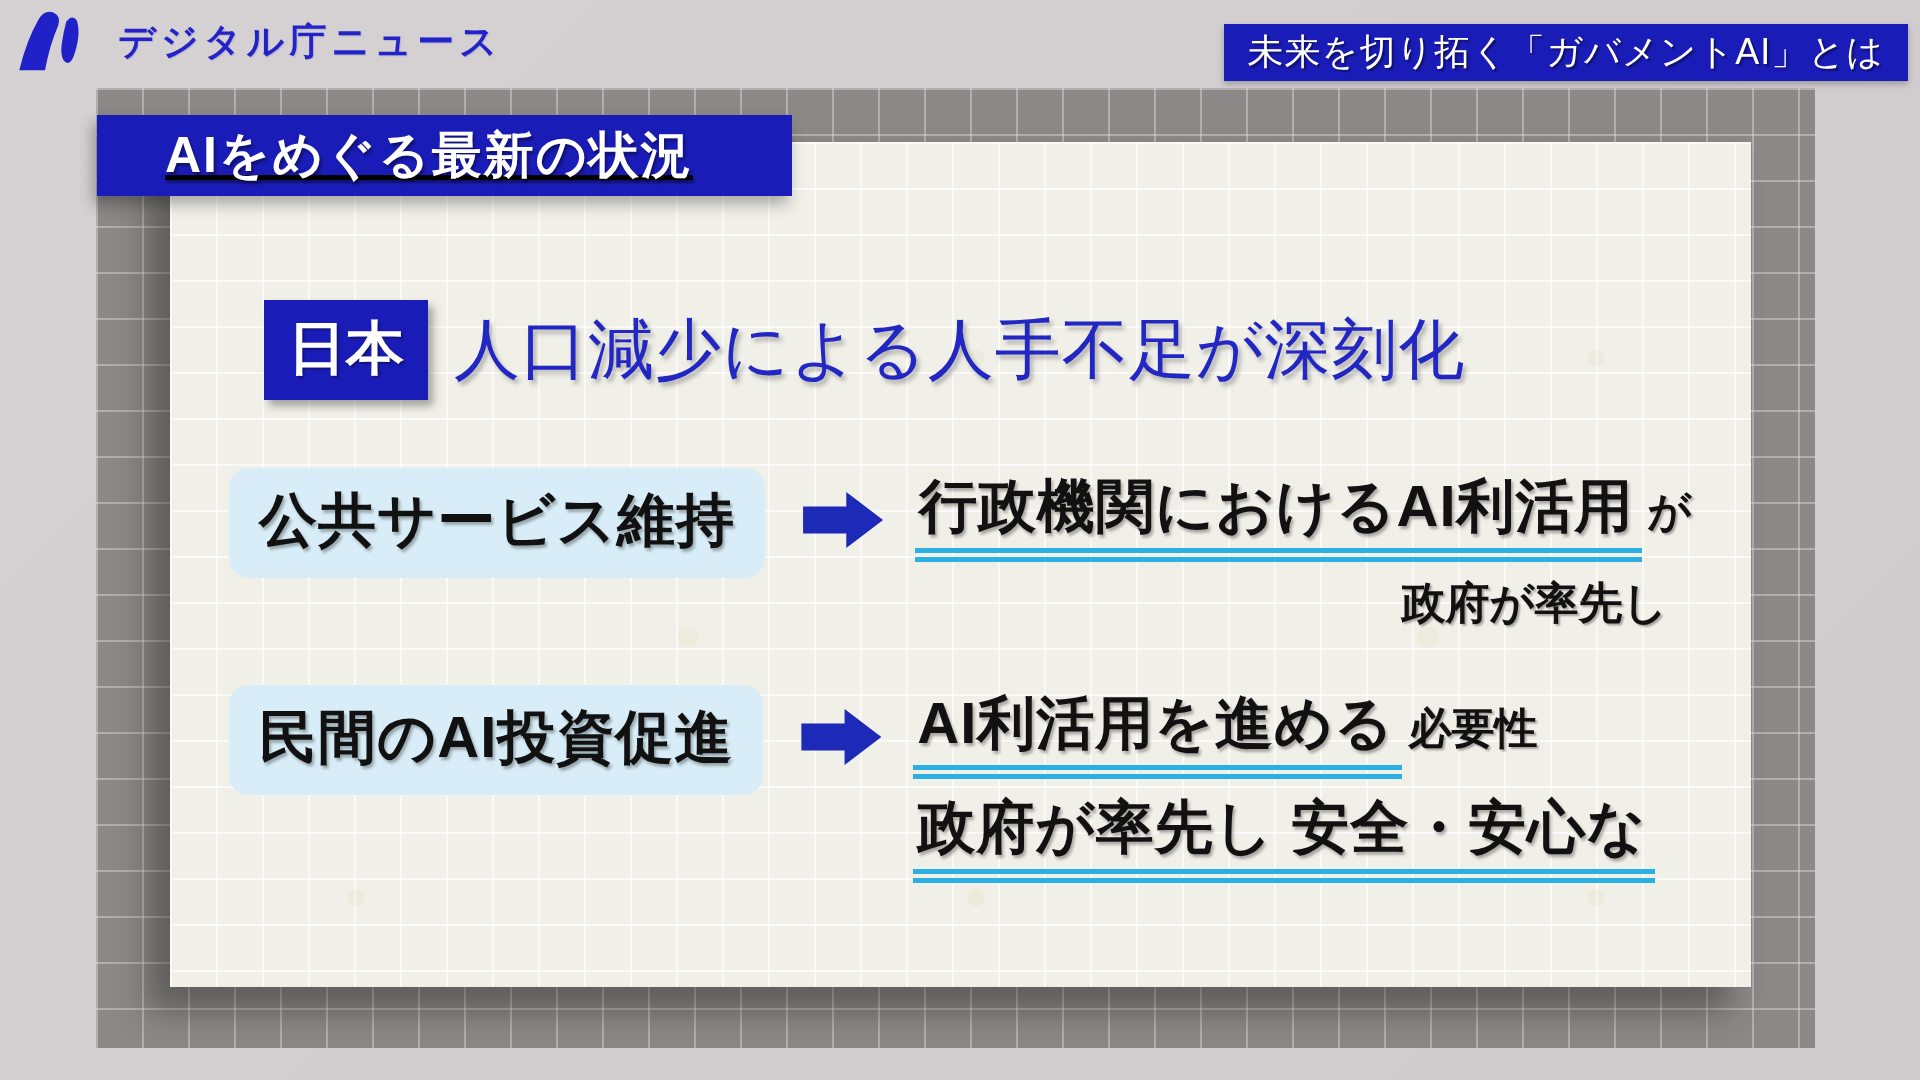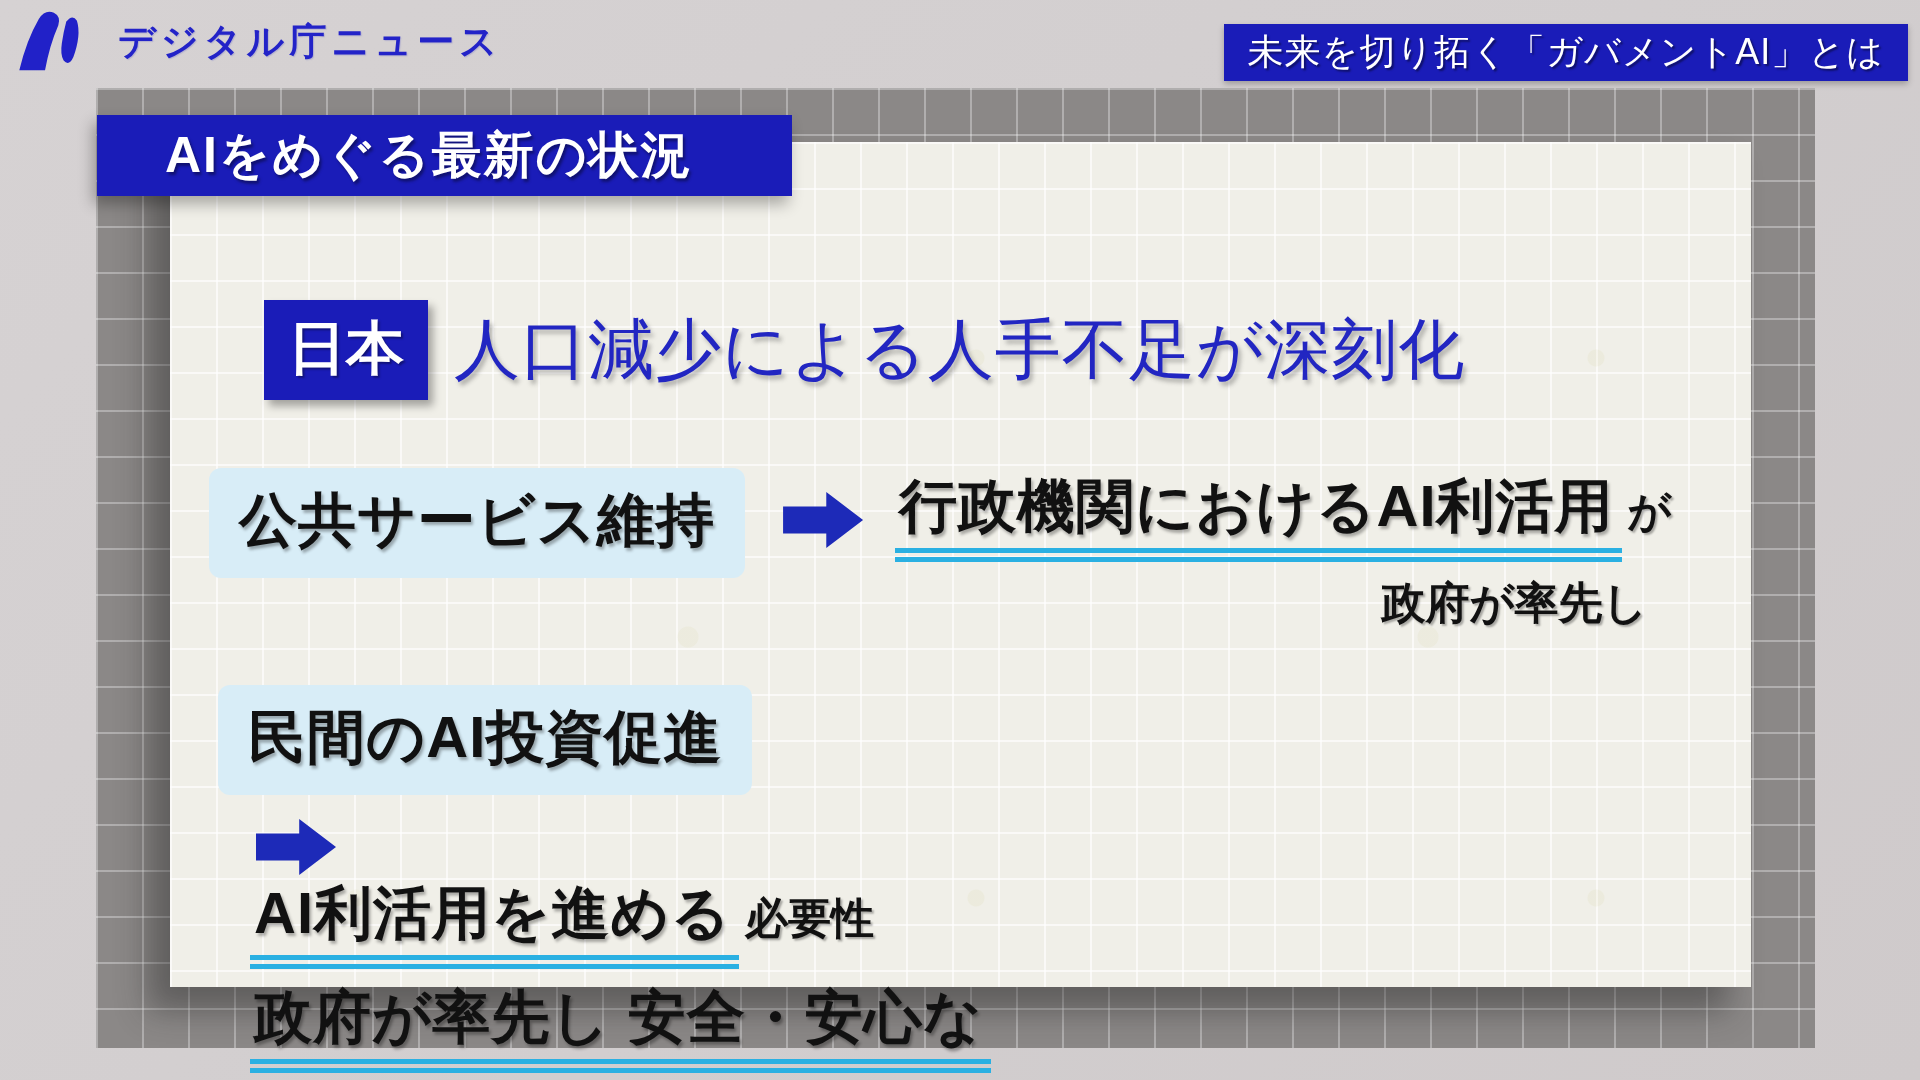--- a/index.html
+++ b/index.html
@@ -63,20 +63,21 @@
     box-shadow:-22px 24px 30px rgba(35,35,35,.42);
   }
 
   
   .section-banner{
     position:absolute;left:1px;top:27px;width:695px;height:81px;
     background:var(--accent-blue);
     display:flex;align-items:center;
     padding-left:68px;
     box-shadow:-4px 8px 14px rgba(0,0,0,.3);
+    text-decoration:underline;
   }
   .section-banner span{
     color:#fff;font-size:50px;font-weight:700;letter-spacing:2px;
     text-shadow:2px 3px 3px rgba(0,0,0,.4);
   }
 
   
   .headline{position:absolute;left:94px;top:158px;display:flex;align-items:center;gap:26px;}
   .jp-tag{
     background:var(--accent-blue);color:#ffffff;
@@ -86,29 +87,30 @@
     text-shadow:2px 2px 2px rgba(0,0,0,.35);
   }
   .headline-text{
     font-size:66px;font-weight:400;color:var(--headline-blue);letter-spacing:1px;
     text-shadow:3px 4px 4px rgba(60,60,60,.35);
   }
 
   
   .data-row{position:absolute;display:flex;align-items:flex-start;}
   .row-1{left:39px;top:326px;}
-  .row-2{left:48px;top:543px;flex-direction:column;}
+  .row-2{left:39px;top:543px;}
   .label-chip{
     background:var(--highlight-light-blue);
-    border-radius:12px;
+    border-radius:20px;
     padding:14px 30px 18px;
     font-size:58px;font-weight:700;color:#111;
     letter-spacing:1px;
     text-shadow:2px 3px 3px rgba(0,0,0,.3);
     white-space:nowrap;
+    margin-left:20px;
   }
   .arrow{
     width:80px;height:56px;margin:24px 0 0 38px;flex:none;
     background:var(--arrow-blue);
     clip-path:polygon(0 26%,54% 26%,54% 0,100% 50%,54% 100%,54% 74%,0 74%);
     filter:drop-shadow(3px 4px 3px rgba(0,0,0,.35));
   }
   .result{margin-left:32px;font-weight:700;color:#111;}
   .result .line{white-space:nowrap;}
   .big{

